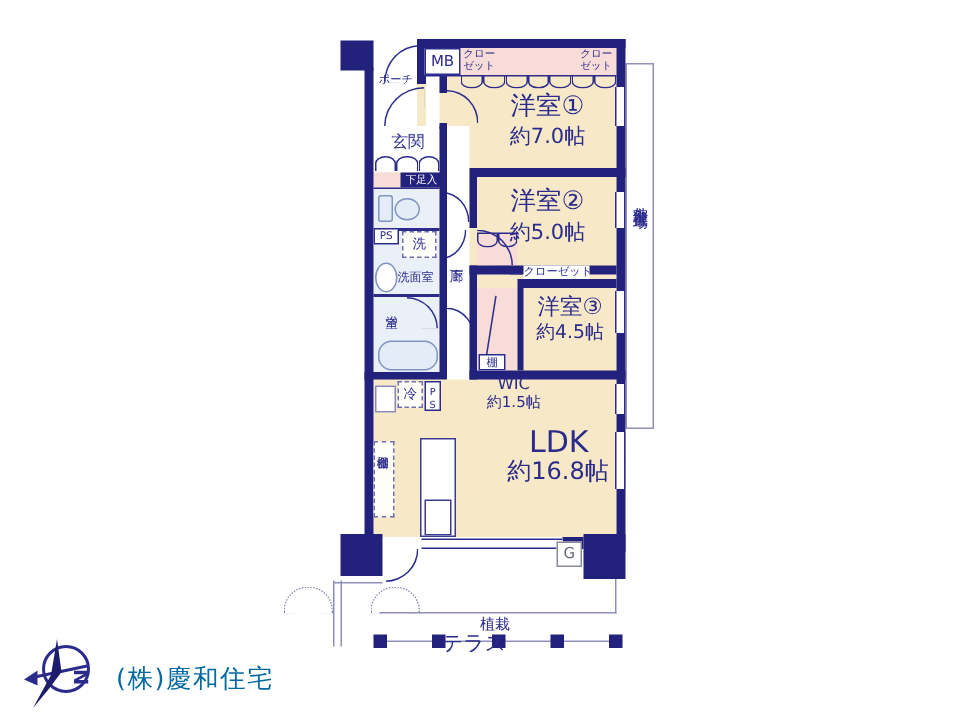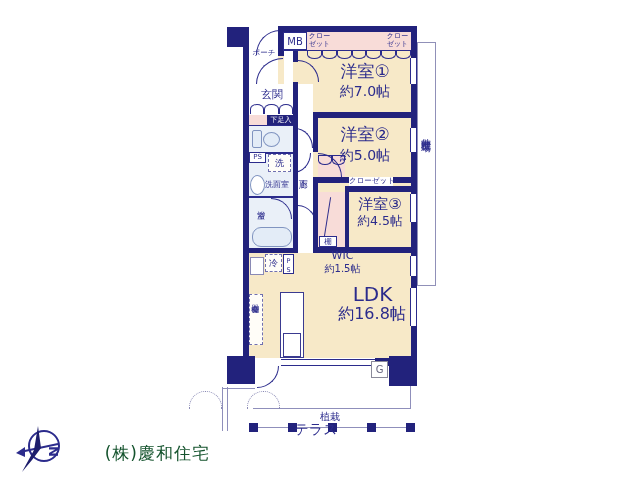--- a/index.html
+++ b/index.html
@@ -187,21 +187,21 @@
   <div class="lbl" style="left:249px;top:49px;width:30px;font-size:7.5px;">ポーチ</div>
   <div class="lbl wrap" style="left:308px;top:33px;width:23px;font-size:7px;line-height:1.1;">クローゼット</div>
   <div class="lbl wrap" style="left:386px;top:33px;width:23px;font-size:7px;line-height:1.1;">クローゼット</div>
   <div class="lbl" style="left:349px;top:177px;width:44px;font-size:7.5px;background:#fff;z-index:51;">クローゼット</div>
   <div class="lbl" style="left:261px;top:180px;width:32px;font-size:8px;">洗面室</div>
   <div class="lbl v" style="left:256px;top:204px;font-size:8px;">浴室</div>
   <div class="lbl v" style="left:298px;top:172px;font-size:9px;">廊下</div>
   <div class="lbl" style="left:291px;top:381px;width:50px;font-size:14px;margin-top:40px;">テラス</div>
   <div class="lbl" style="left:305px;top:411px;width:50px;font-size:10px;">植栽</div>
 
-  <div class="lbl" style="left:50px;top:444px;width:160px;font-size:17px;text-align:right;color:#14532d;letter-spacing:1px;">(株)慶和住宅</div>
+  <div class="lbl" style="left:50px;top:444px;width:160px;font-size:17px;text-align:center;color:#0369a1;letter-spacing:1px;">(株)慶和住宅</div>
 
   <div class="abs" style="left:14px;top:422px;width:56px;height:56px;z-index:50;">
     <svg width="56" height="56" viewBox="0 0 56 56">
       <circle cx="30" cy="24" r="15" fill="none" stroke="#2b2b8c" stroke-width="2"></circle>
       <line x1="44" y1="22" x2="6" y2="30" stroke="#2b2b8c" stroke-width="2"></line>
       <polygon points="2,31 11,25 11,35" fill="#2b2b8c"></polygon>
       <polygon points="8,50 20,28 24,4 27,26 18,38" fill="#1d1d6b"></polygon>
       <text x="40" y="29" font-size="13" font-weight="bold" fill="#2b2b8c" transform="rotate(90 40 24)">N</text>
     </svg>
   </div>

